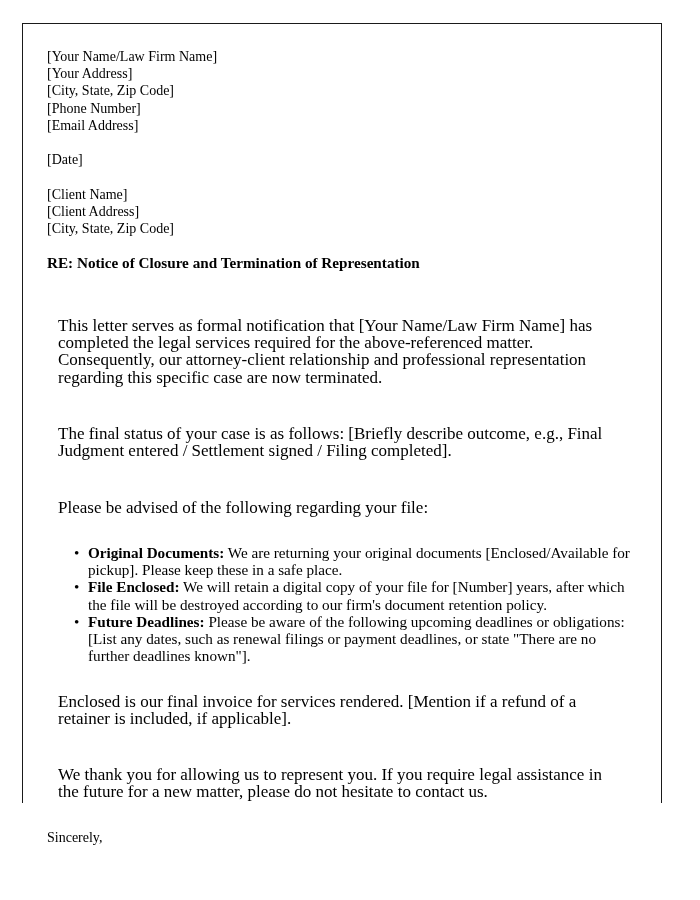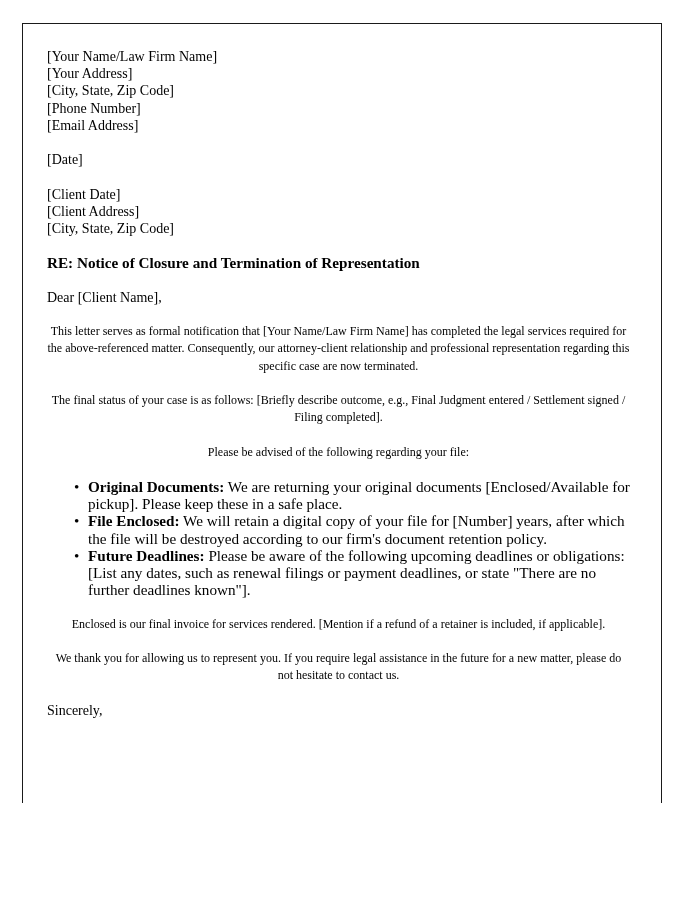--- a/index.html
+++ b/index.html
@@ -42,24 +42,24 @@
     font-size: 14px;
     line-height: 17.2px;
     white-space: pre-wrap;
   }
 
   .spacer {
     height: 17.2px;
   }
 
   .para {
-    font-size: 12px;
+    font-size: 17px;
     line-height: 17.2px;
-    text-align: center;
-    margin: 0;
+    text-align: left;
+    margin: 11px;
   }
 
   .subject-line {
     font-weight: bold;
     font-size: 15.2px;
     line-height: 17.2px;
   }
 
   .matter-line {
     font-size: 15.2px;
@@ -108,32 +108,31 @@
     <div class="line">[Email Address]</div>
   </div>
 
   <div class="spacer"></div>
 
   <div class="line">[Date]</div>
 
   <div class="spacer"></div>
 
   <div>
-    <div class="line">[Client Date]</div>
+    <div class="line">[Client Name]</div>
     <div class="line">[Client Address]</div>
     <div class="line">[City, State, Zip Code]</div>
   </div>
 
   <div class="spacer"></div>
 
   <div class="subject-line">RE: Notice of Closure and Termination of Representation</div>
 
   <div class="spacer"></div>
 
-  <div class="line">Dear [Client Name],</div>
 
   <div class="spacer"></div>
 
   <p class="para">This letter serves as formal notification that [Your Name/Law Firm Name] has completed the legal services required for the above-referenced matter. Consequently, our attorney-client relationship and professional representation regarding this specific case are now terminated.</p>
 
   <div class="spacer"></div>
 
   <p class="para">The final status of your case is as follows: [Briefly describe outcome, e.g., Final Judgment entered / Settlement signed / Filing completed].</p>
 
   <div class="spacer"></div>

